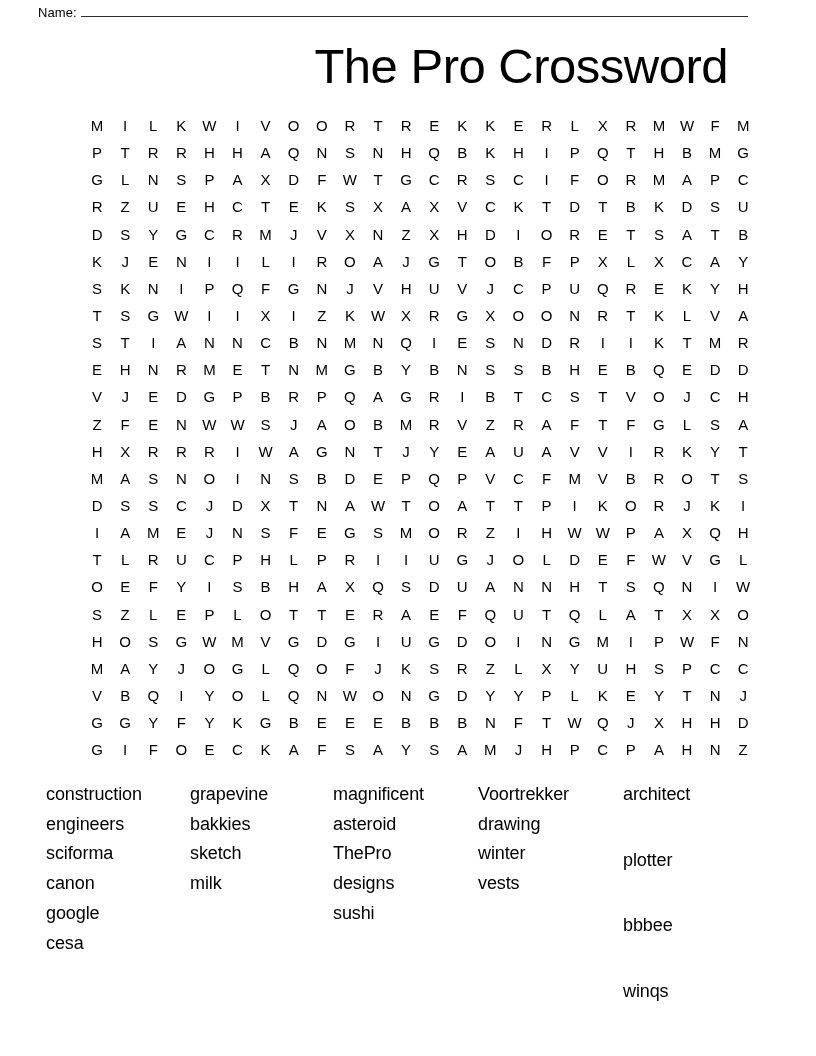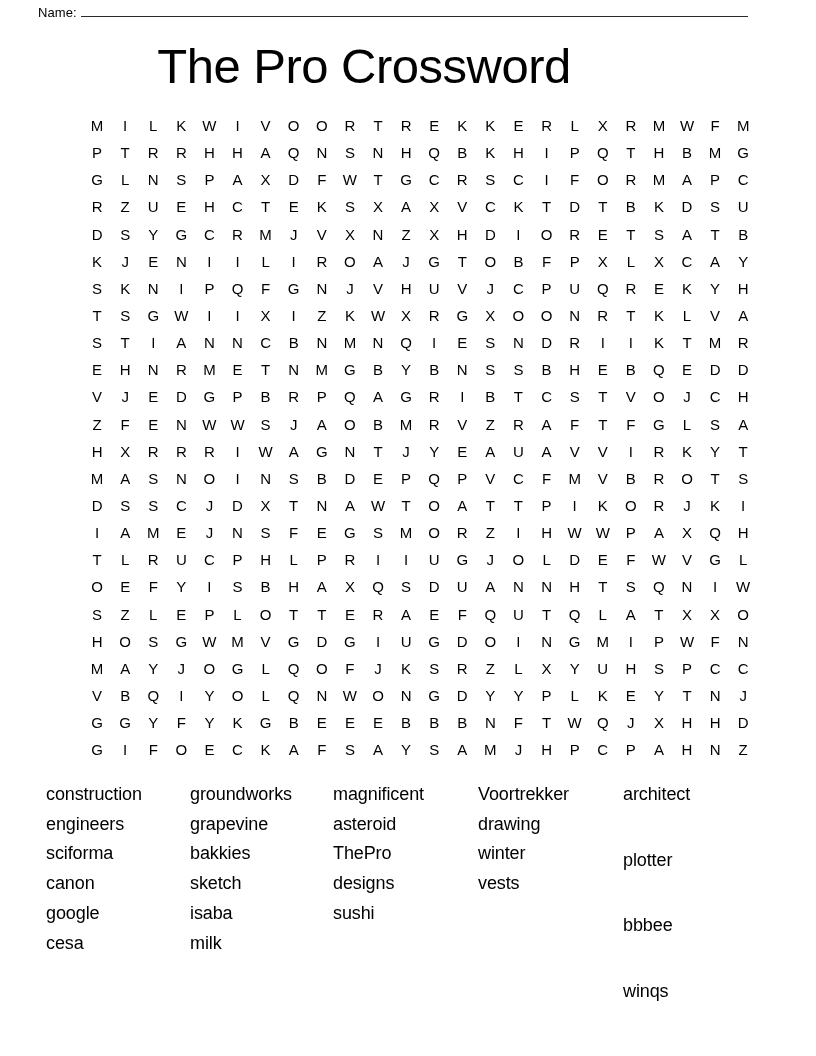--- a/index.html
+++ b/index.html
@@ -36,21 +36,21 @@
     border-bottom: 1.6px solid #2b2b2b;
     height: 14px;
   }
 
   
   .title {
     position: absolute;
     left: 0;
     top: 36px;
     width: 728px;
-    text-align: center;
+    text-align: right;
     font-size: 49px;
     font-weight: 400;
     letter-spacing: -0.5px;
     line-height: 60px;
     white-space: nowrap;
   }
 
   
   .grid {
     position: absolute;
@@ -686,25 +686,23 @@
 <div class="wordlist">
     <div class="word-col c0">
       <div class="word">construction</div>
       <div class="word">engineers</div>
       <div class="word">sciforma</div>
       <div class="word">canon</div>
       <div class="word">google</div>
       <div class="word">cesa</div>
     </div>
     <div class="word-col c1">
-      <div class="word">groundworks</div>
       <div class="word">grapevine</div>
       <div class="word">bakkies</div>
       <div class="word">sketch</div>
-      <div class="word">isaba</div>
       <div class="word">milk</div>
     </div>
     <div class="word-col c2">
       <div class="word">magnificent</div>
       <div class="word">asteroid</div>
       <div class="word">ThePro</div>
       <div class="word">designs</div>
       <div class="word">sushi</div>
     </div>
     <div class="word-col c3">

